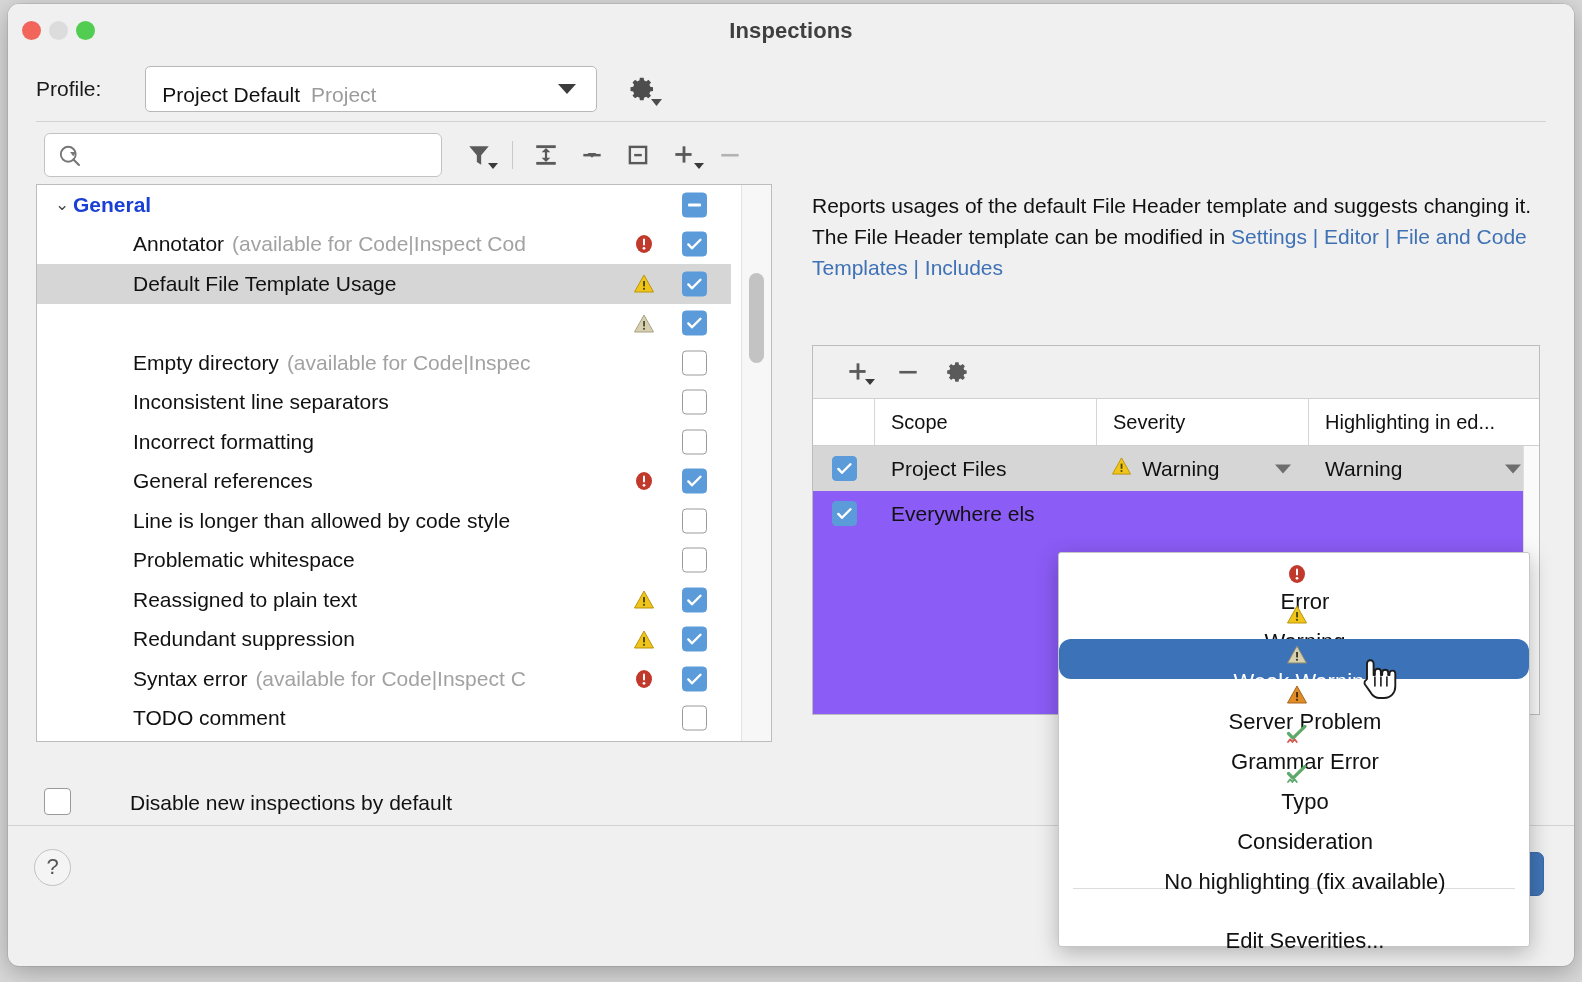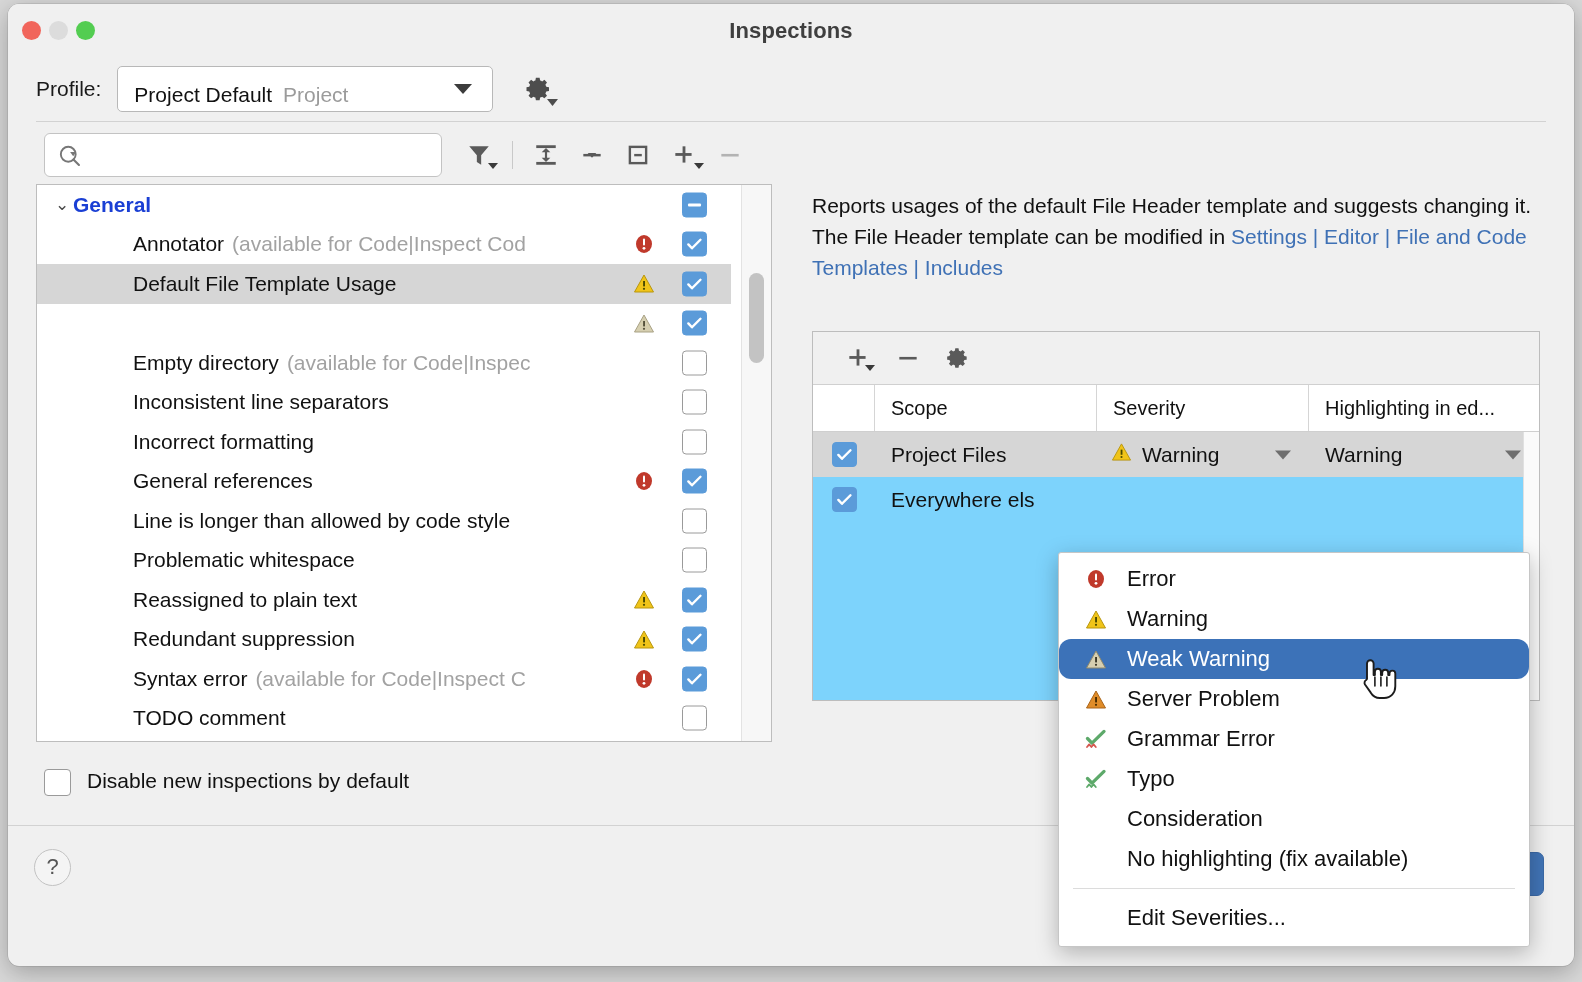--- a/index.html
+++ b/index.html
@@ -37,27 +37,28 @@
   }
 
   
   .profile-row {
     display: flex; align-items: center;
     padding: 0 0 0 28px;
     height: 64px;
   }
   .profile-label { font-size: 21px; color: #1a1a1a; margin-right: 16px; }
   .combo {
-    width: 376px; height: 46px;
+    width: 452px; height: 46px;
     background: #fff;
     border: 1px solid #b8b8b8;
     border-radius: 5px;
     display: flex; align-items: center;
     padding: 12px 12px 0 16px;
     position: relative;
+    margin-left: 28px;
   }
   .combo .val { font-size: 21px; color: #111; }
   .combo .sub { font-size: 21px; color: #9b9b9b; margin-left: 11px; }
   .combo .caret {
     position: absolute; right: 20px; top: 50%;
     transform: translateY(-50%);
     width: 0; height: 0;
     border-left: 9px solid transparent;
     border-right: 9px solid transparent;
     border-top: 10px solid #3c3c3c;
@@ -172,24 +173,24 @@
 
   
   .right-panel { flex: 1; padding-left: 40px; position: relative; }
   .desc {
     font-size: 21px; line-height: 31px; color: #111;
     padding-top: 6px;
   }
   .desc a { color: #3f71b5; text-decoration: none; }
 
   .scope-box {
-    margin-top: 48px;
+    margin-top: 62px;
     width: 728px; height: 370px;
     border: 1px solid #bdbdbd;
-    background: #7dd3fc;
+    background: #8b5cf6;
     position: relative;
     overflow: visible;
   }
   .scope-toolbar {
     height: 53px; background: #f0f0f0;
     border-bottom: 1px solid #d0d0d0;
     display: flex; align-items: center;
     padding-left: 20px;
   }
   .st-ico {
@@ -232,23 +233,24 @@
     border-right: 8px solid transparent;
     border-top: 9px solid #6e6e6e;
   }
   .scope-vscroll {
     position: absolute; right: 0; top: 100px; bottom: 0;
     width: 16px; background: #fafafa; border-left: 1px solid #e0e0e0;
   }
 
   
   .disable-row {
-    display: flex; align-items: flex-start;
+    display: flex; align-items: flex-end;
     padding: 20px 0 0 36px;
     height: 66px;
+    gap: 43px;
   }
   .cb-lg {
     width: 27px; height: 27px; border-radius: 4px;
     border: 1px solid #9a9a9a; background: #fff;
   }
   .disable-label { font-size: 21px; color: #111; margin-left: 16px; }
 
   .footer-hr { height: 1px; background: #d2d2d2; margin: 10px 0 0 0; }
   .footer {
     height: 82px; position: relative;
@@ -284,20 +286,21 @@
     border-radius: 3px;
     box-shadow: 0 6px 22px rgba(0,0,0,0.26);
     padding: 6px 0 8px 0;
     z-index: 50;
   }
   .mi {
     height: 40px; display: flex; align-items: center;
     padding-left: 22px;
     font-size: 22px; color: #111;
     position: relative;
+    flex-direction: column;
   }
   .mi.hl { background: #3c72b8; color: #fff; border-radius: 12px; }
   .mi .mi-ico {
     width: 30px; height: 26px; margin-right: 16px;
     display: flex; align-items: center; justify-content: center;
     flex: 0 0 30px;
   }
   .mi .mi-ico.empty { visibility: hidden; }
   .mi-sep { height: 1px; background: #dcdcdc; margin: 9px 14px; }
   .cursor-hand {

